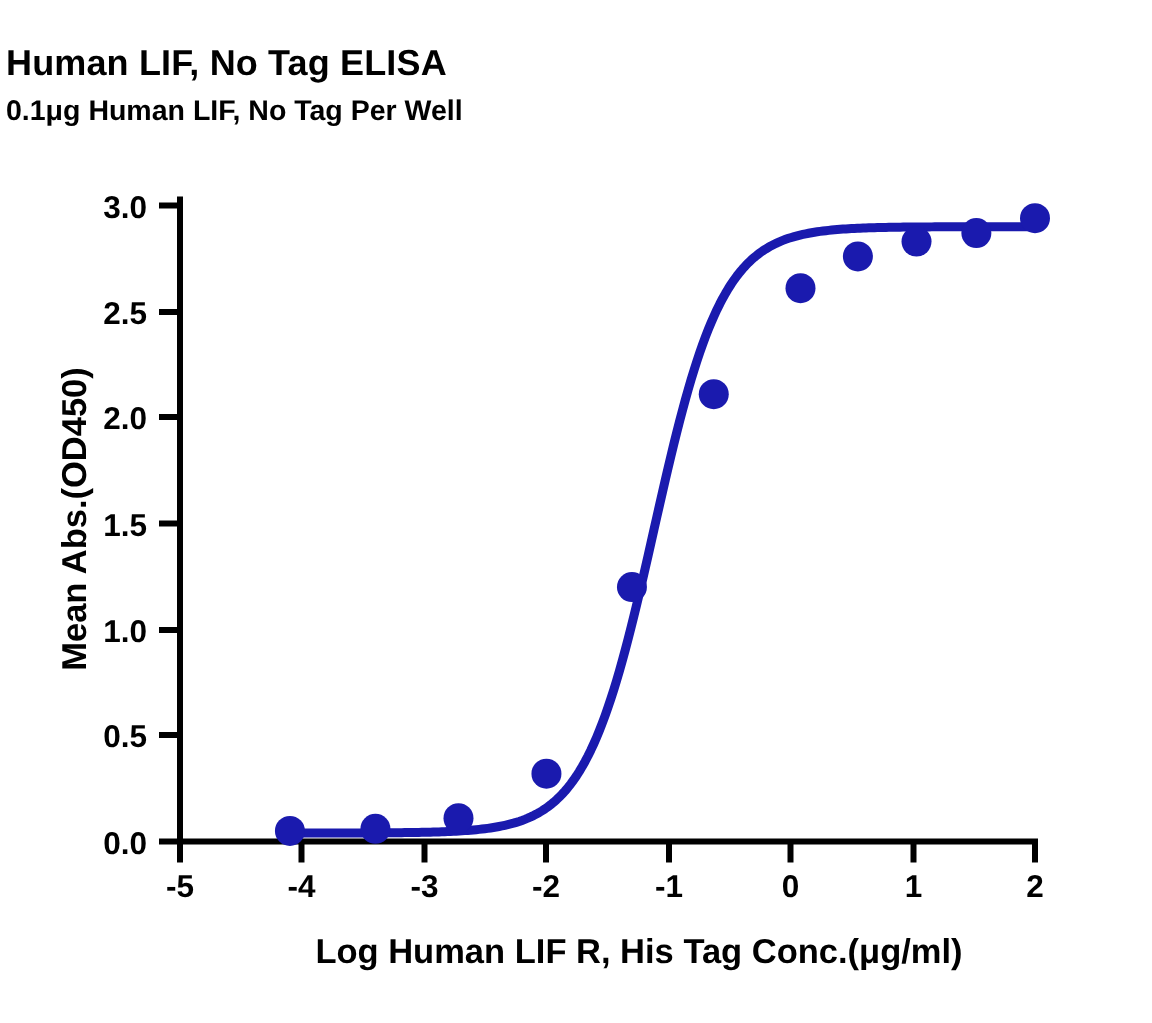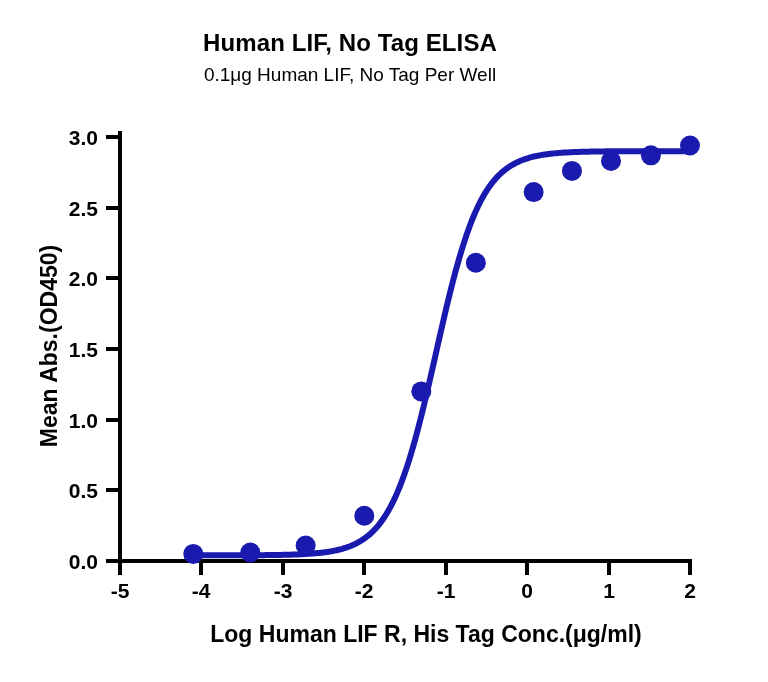--- a/index.html
+++ b/index.html
@@ -16,36 +16,36 @@
   }
   #figure {
     position: absolute;
     left: 0;
     top: 0;
     width: 768px;
     height: 682px;
   }
   .title-block {
     position: absolute;
-    left: 16px;
+    left: 4px;
     top: 30px;
     width: 668px;
-    text-align: center;
+    text-align: left;
   }
   .chart-title {
     font-size: 24px;
     font-weight: bold;
     color: #000000;
     letter-spacing: 0.1px;
     line-height: 1.12;
     white-space: nowrap;
   }
   .chart-subtitle {
     font-size: 19px;
-    font-weight: normal;
+    font-weight: bold;
     color: #000000;
     line-height: 1.15;
     margin-top: 7px;
     white-space: nowrap;
   }
   .plot-svg {
     position: absolute;
     left: 0;
     top: 0;
   }

